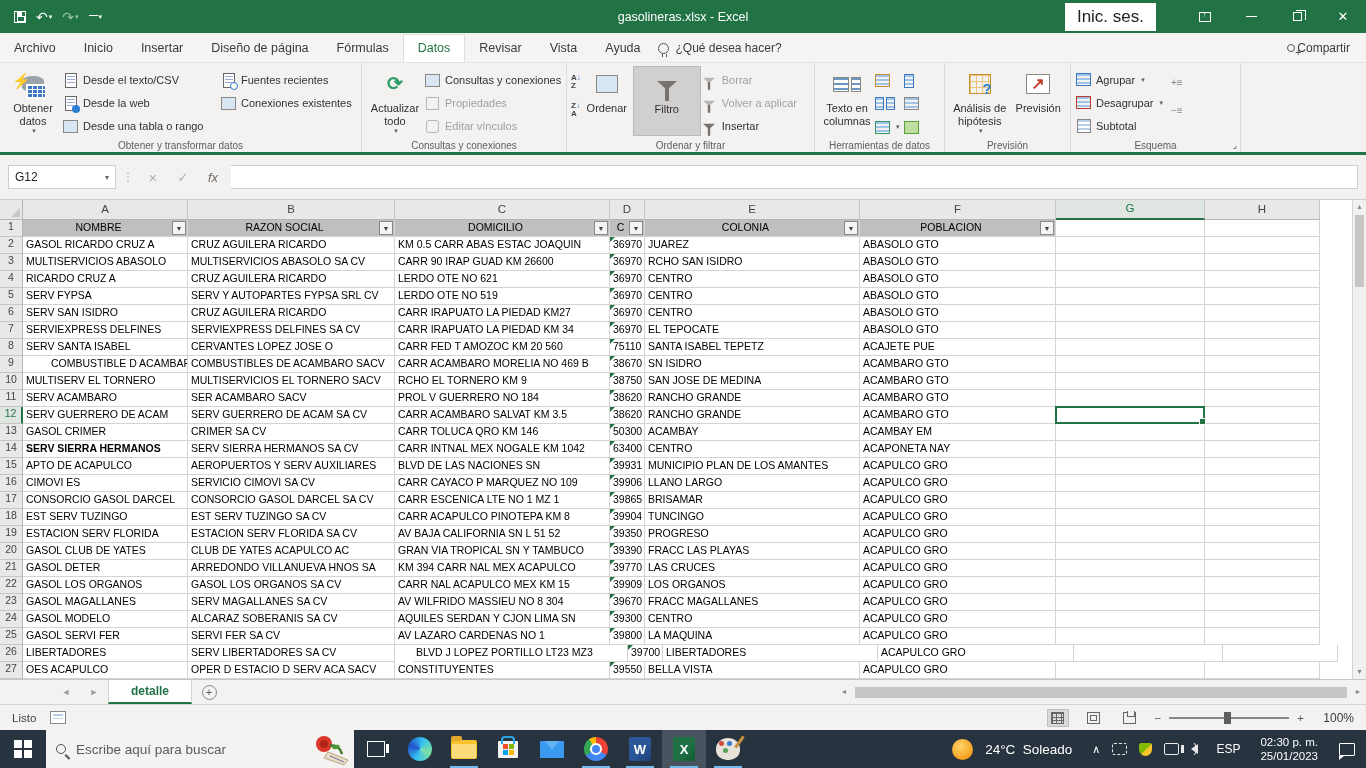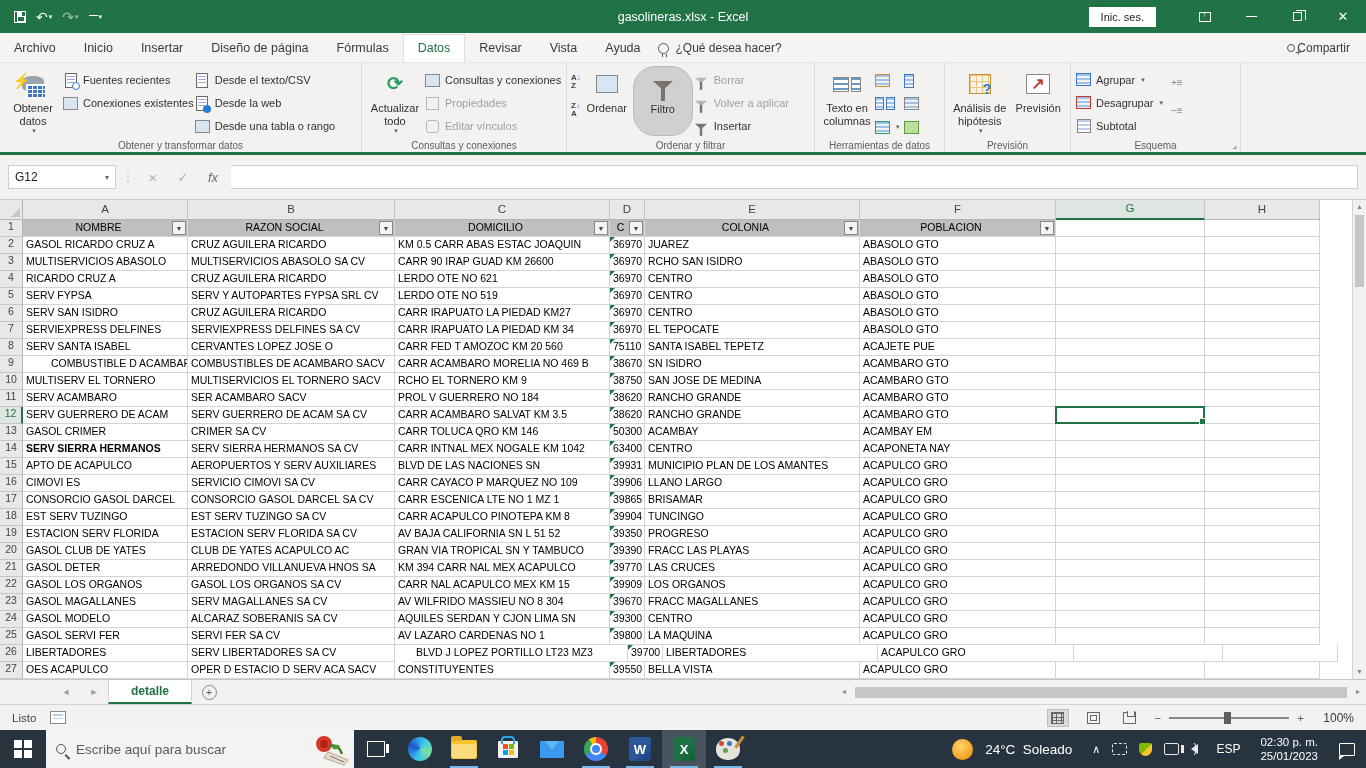--- a/index.html
+++ b/index.html
@@ -11,21 +11,21 @@
   #titlebar { top:0; left:0; width:1366px; height:33px; background:#217346; color:#fff; display:flex; align-items:center; }
   .qat { display:flex; align-items:center; gap:10px; padding-left:14px; }
   .qat .qbtn { color:#fff; font-size:14px; cursor:default; display:flex; align-items:center; }
   .qbtn .dd { font-size:7px; margin-left:1px; }
   .dim { opacity:.55; }
   .save-glyph { width:12px; height:12px; border:1.4px solid #fff; position:relative; display:inline-block; }
   .save-glyph:before { content:""; position:absolute; top:0; left:2px; width:5px; height:4px; background:#fff; }
   .save-glyph:after { content:""; position:absolute; bottom:0; left:2px; width:6px; height:4px; border:1px solid #fff; }
   #title-text { position:absolute; left:0; right:0; text-align:center; font-size:12.5px; color:#fff; pointer-events:none; }
   .win-ctrls { margin-left:auto; display:flex; align-items:center; height:100%; }
-  #signin-btn { background:#fff; color:#222; font-size:11px; padding:4px 12px; margin-right:26px; }
+  #signin-btn { background:#fff; color:#222; font-size:17px; padding:4px 12px; margin-right:26px; }
   .wbtn { width:46px; height:33px; display:flex; align-items:center; justify-content:center; color:#fff; font-size:13px; }
   .restore-glyph { width:9px; height:9px; border:1px solid #fff; position:relative; }
   .restore-glyph:before { content:""; position:absolute; top:-3px; left:2px; width:9px; height:9px; border:1px solid #fff; border-bottom:none; border-left:none; }
   .ribbonopts-glyph { width:12px; height:10px; border:1px solid #fff; position:relative; }
   .ribbonopts-glyph:before { content:"↑"; position:absolute; top:-3px; left:2.5px; font-size:8px; }
 
   
   #tabrow { top:33px; left:0; width:1366px; height:29px; background:#f5f4f2; display:flex; align-items:flex-end; }
   .rtab { padding:6px 14px 7px; font-size:12.5px; color:#3b3a39; cursor:default; }
   .rtab.active { background:#fff; color:#217346; border:1px solid #e1dfdd; border-bottom:none; }
@@ -242,56 +242,56 @@
 <div id="ribbon" class="abs">
 
   <div class="rgroup" style="width:362px;">
     <div class="bigbtn">
       <span class="bicon">
           <span class="db-ic"></span>
         </span>
       <span>Obtener datos</span>
         <span class="dd2">▾</span>
     </div>
+    <div class="smallcol" style="width:158px;">
+      <div class="sbtn">
+          <span class="sicon">
+            <span class="doc-ic"></span>
+          </span>
+          <span>Desde el texto/CSV</span>
+        </div>
+      <div class="sbtn">
+          <span class="sicon">
+            <span class="doc-ic" style="position:relative;">
+              <span class="globe-dot"></span>
+            </span>
+          </span>
+          <span>Desde la web</span>
+        </div>
+      <div class="sbtn">
+          <span class="sicon">
+            <span class="tbl-ic"></span>
+          </span>
+          <span>Desde una tabla o rango</span>
+        </div>
+    </div>
     <div class="smallcol">
       <div class="sbtn">
           <span class="sicon">
             <span class="doc-ic" style="position:relative;">
               <span class="clock-dot"></span>
             </span>
           </span>
           <span>Fuentes recientes</span>
         </div>
       <div class="sbtn">
           <span class="sicon">
             <span class="tbl-ic" style="background-color:#f3e3c0;"></span>
           </span>
           <span>Conexiones existentes</span>
-        </div>
-    </div>
-    <div class="smallcol" style="width:158px;">
-      <div class="sbtn">
-          <span class="sicon">
-            <span class="doc-ic"></span>
-          </span>
-          <span>Desde el texto/CSV</span>
-        </div>
-      <div class="sbtn">
-          <span class="sicon">
-            <span class="doc-ic" style="position:relative;">
-              <span class="globe-dot"></span>
-            </span>
-          </span>
-          <span>Desde la web</span>
-        </div>
-      <div class="sbtn">
-          <span class="sicon">
-            <span class="tbl-ic"></span>
-          </span>
-          <span>Desde una tabla o rango</span>
         </div>
     </div>
     <div class="rlabel">Obtener y transformar datos</div>
   </div>
 
   <div class="rgroup" style="width:205px;">
     <div class="bigbtn">
       <span class="bicon">
           <span class="refresh-ic">⟳</span>
         </span>
@@ -335,21 +335,21 @@
             <span>A</span>
           </span>
         </div>
     </div>
     <div class="bigbtn" style="width:52px;">
       <span class="bicon">
           <span class="tbl-ic" style="width:22px;height:18px;"></span>
         </span>
       <span>Ordenar</span>
     </div>
-    <div class="bigbtn pressed" style="width:60px;border-radius:22px;">
+    <div class="bigbtn pressed" style="width:68px;">
       <span class="bicon">
           <span class="filter-ic"></span>
         </span>
       <span>Filtro</span>
     </div>
     <div class="smallcol">
       <div class="sbtn disabled">
           <span class="sicon">
             <span class="filter-ic" style="border-top-color:#b8b6b4;transform:scale(.6);"></span>
           </span>

